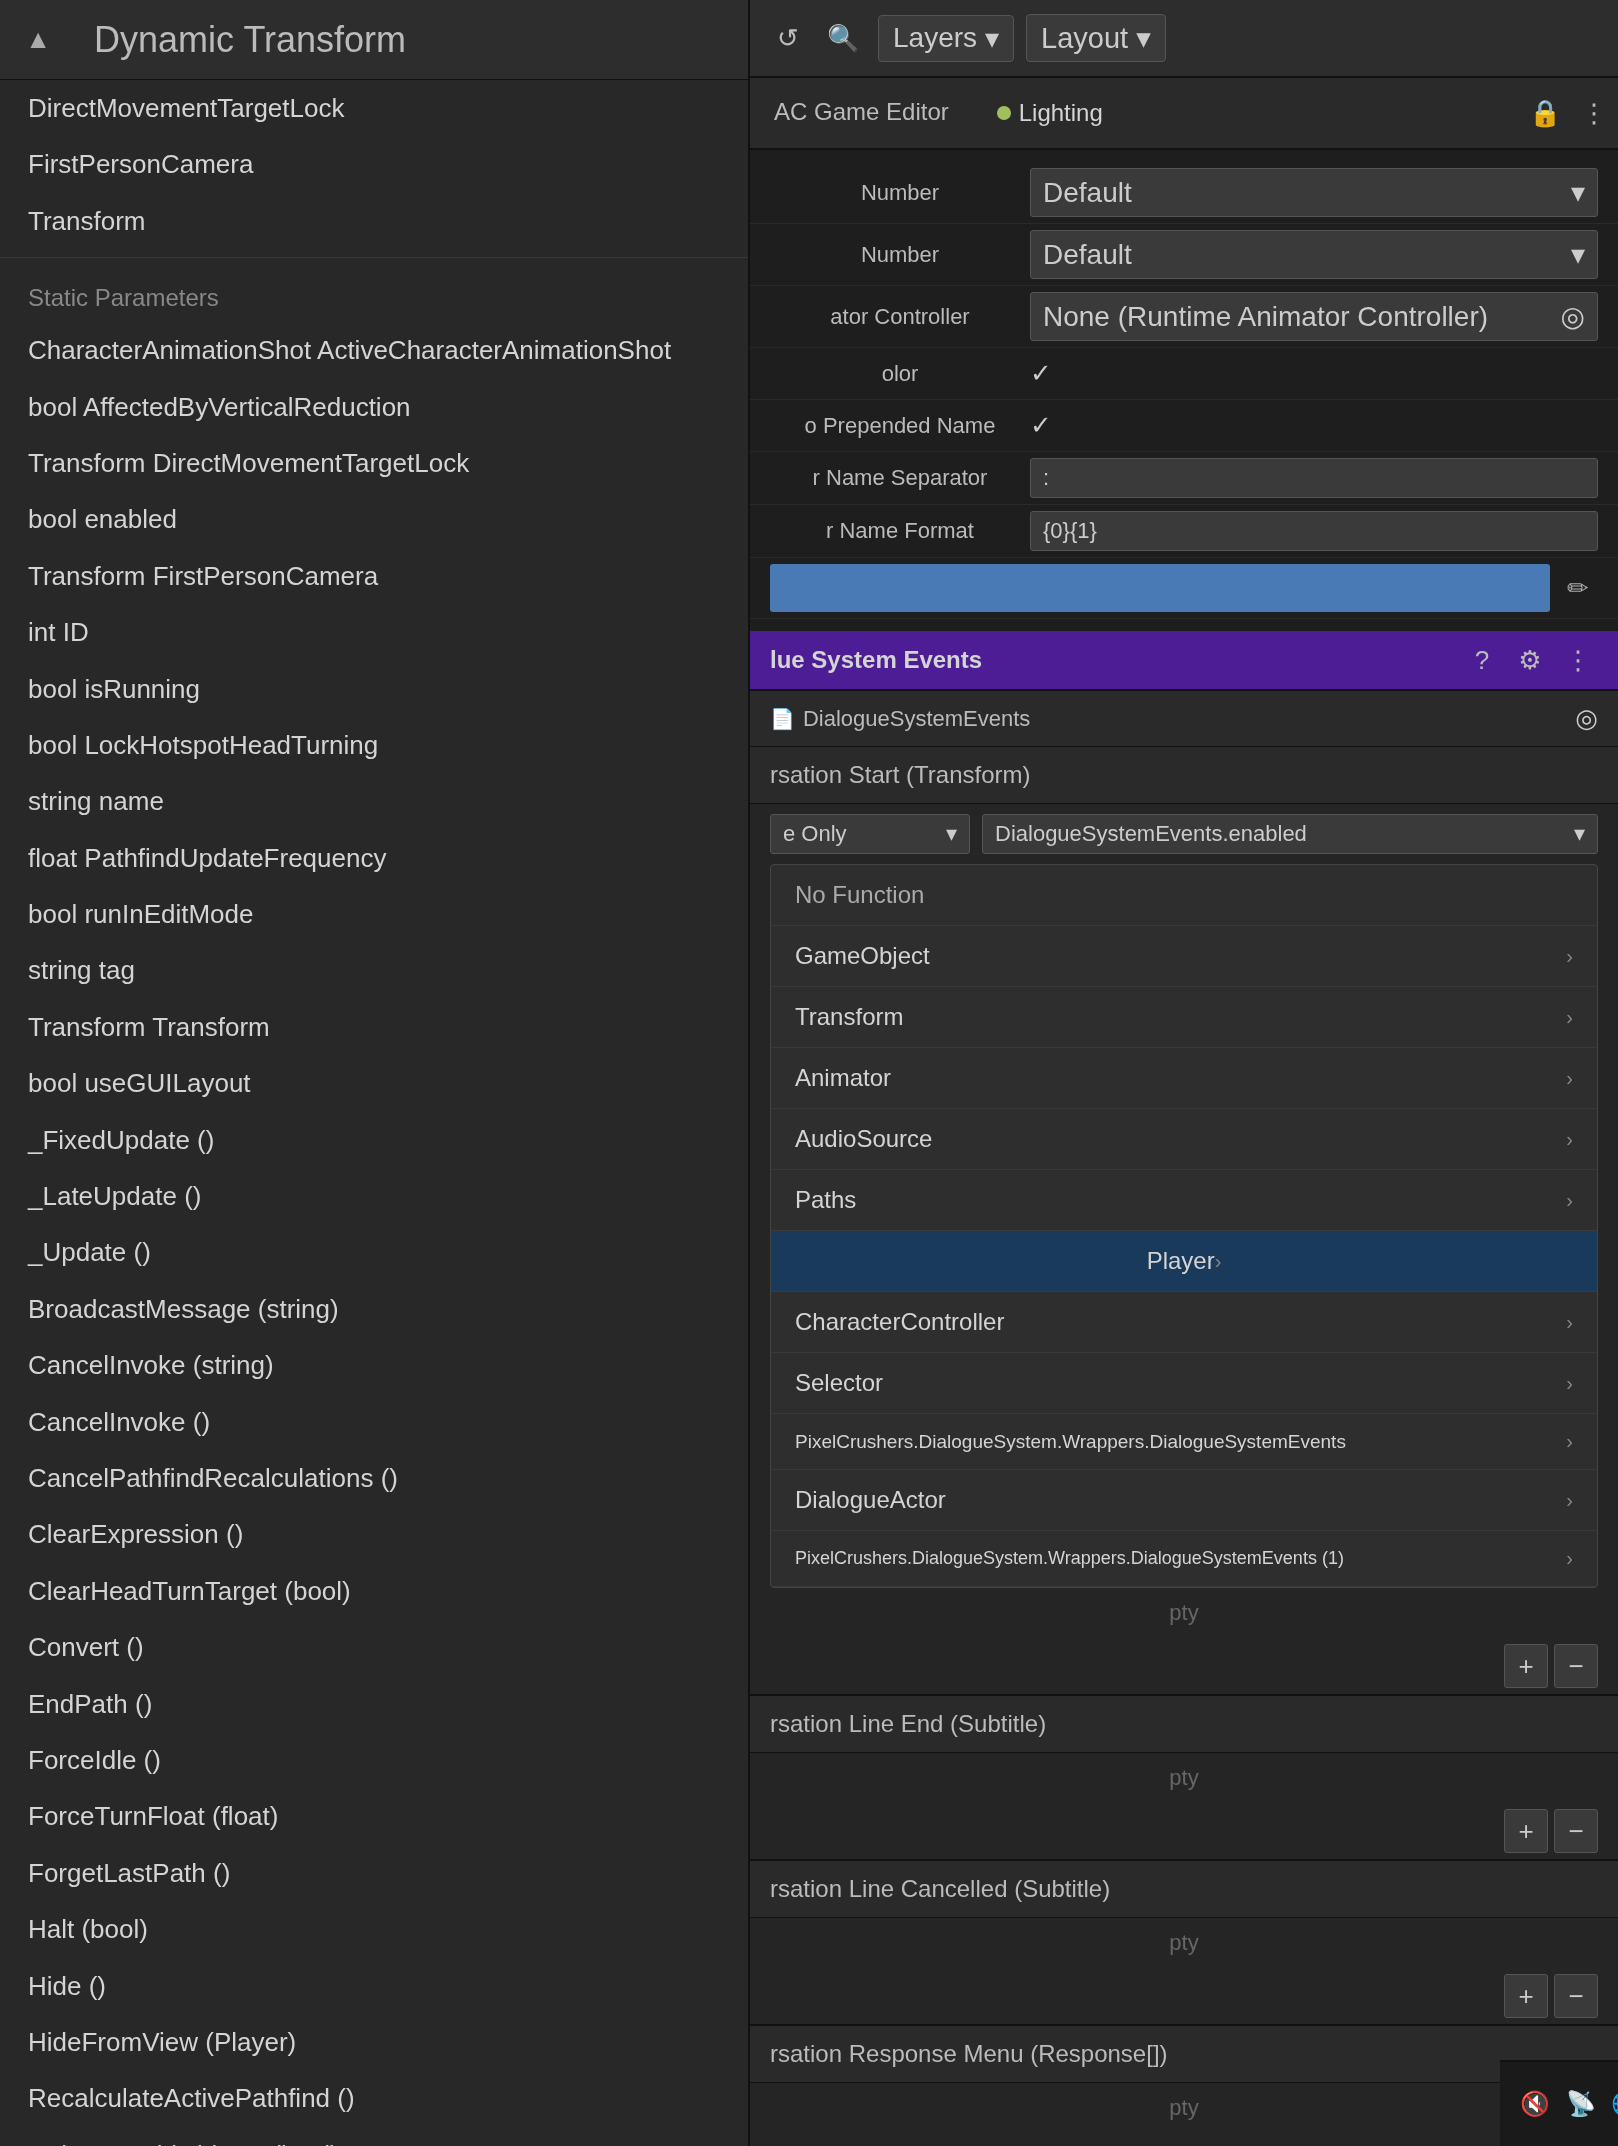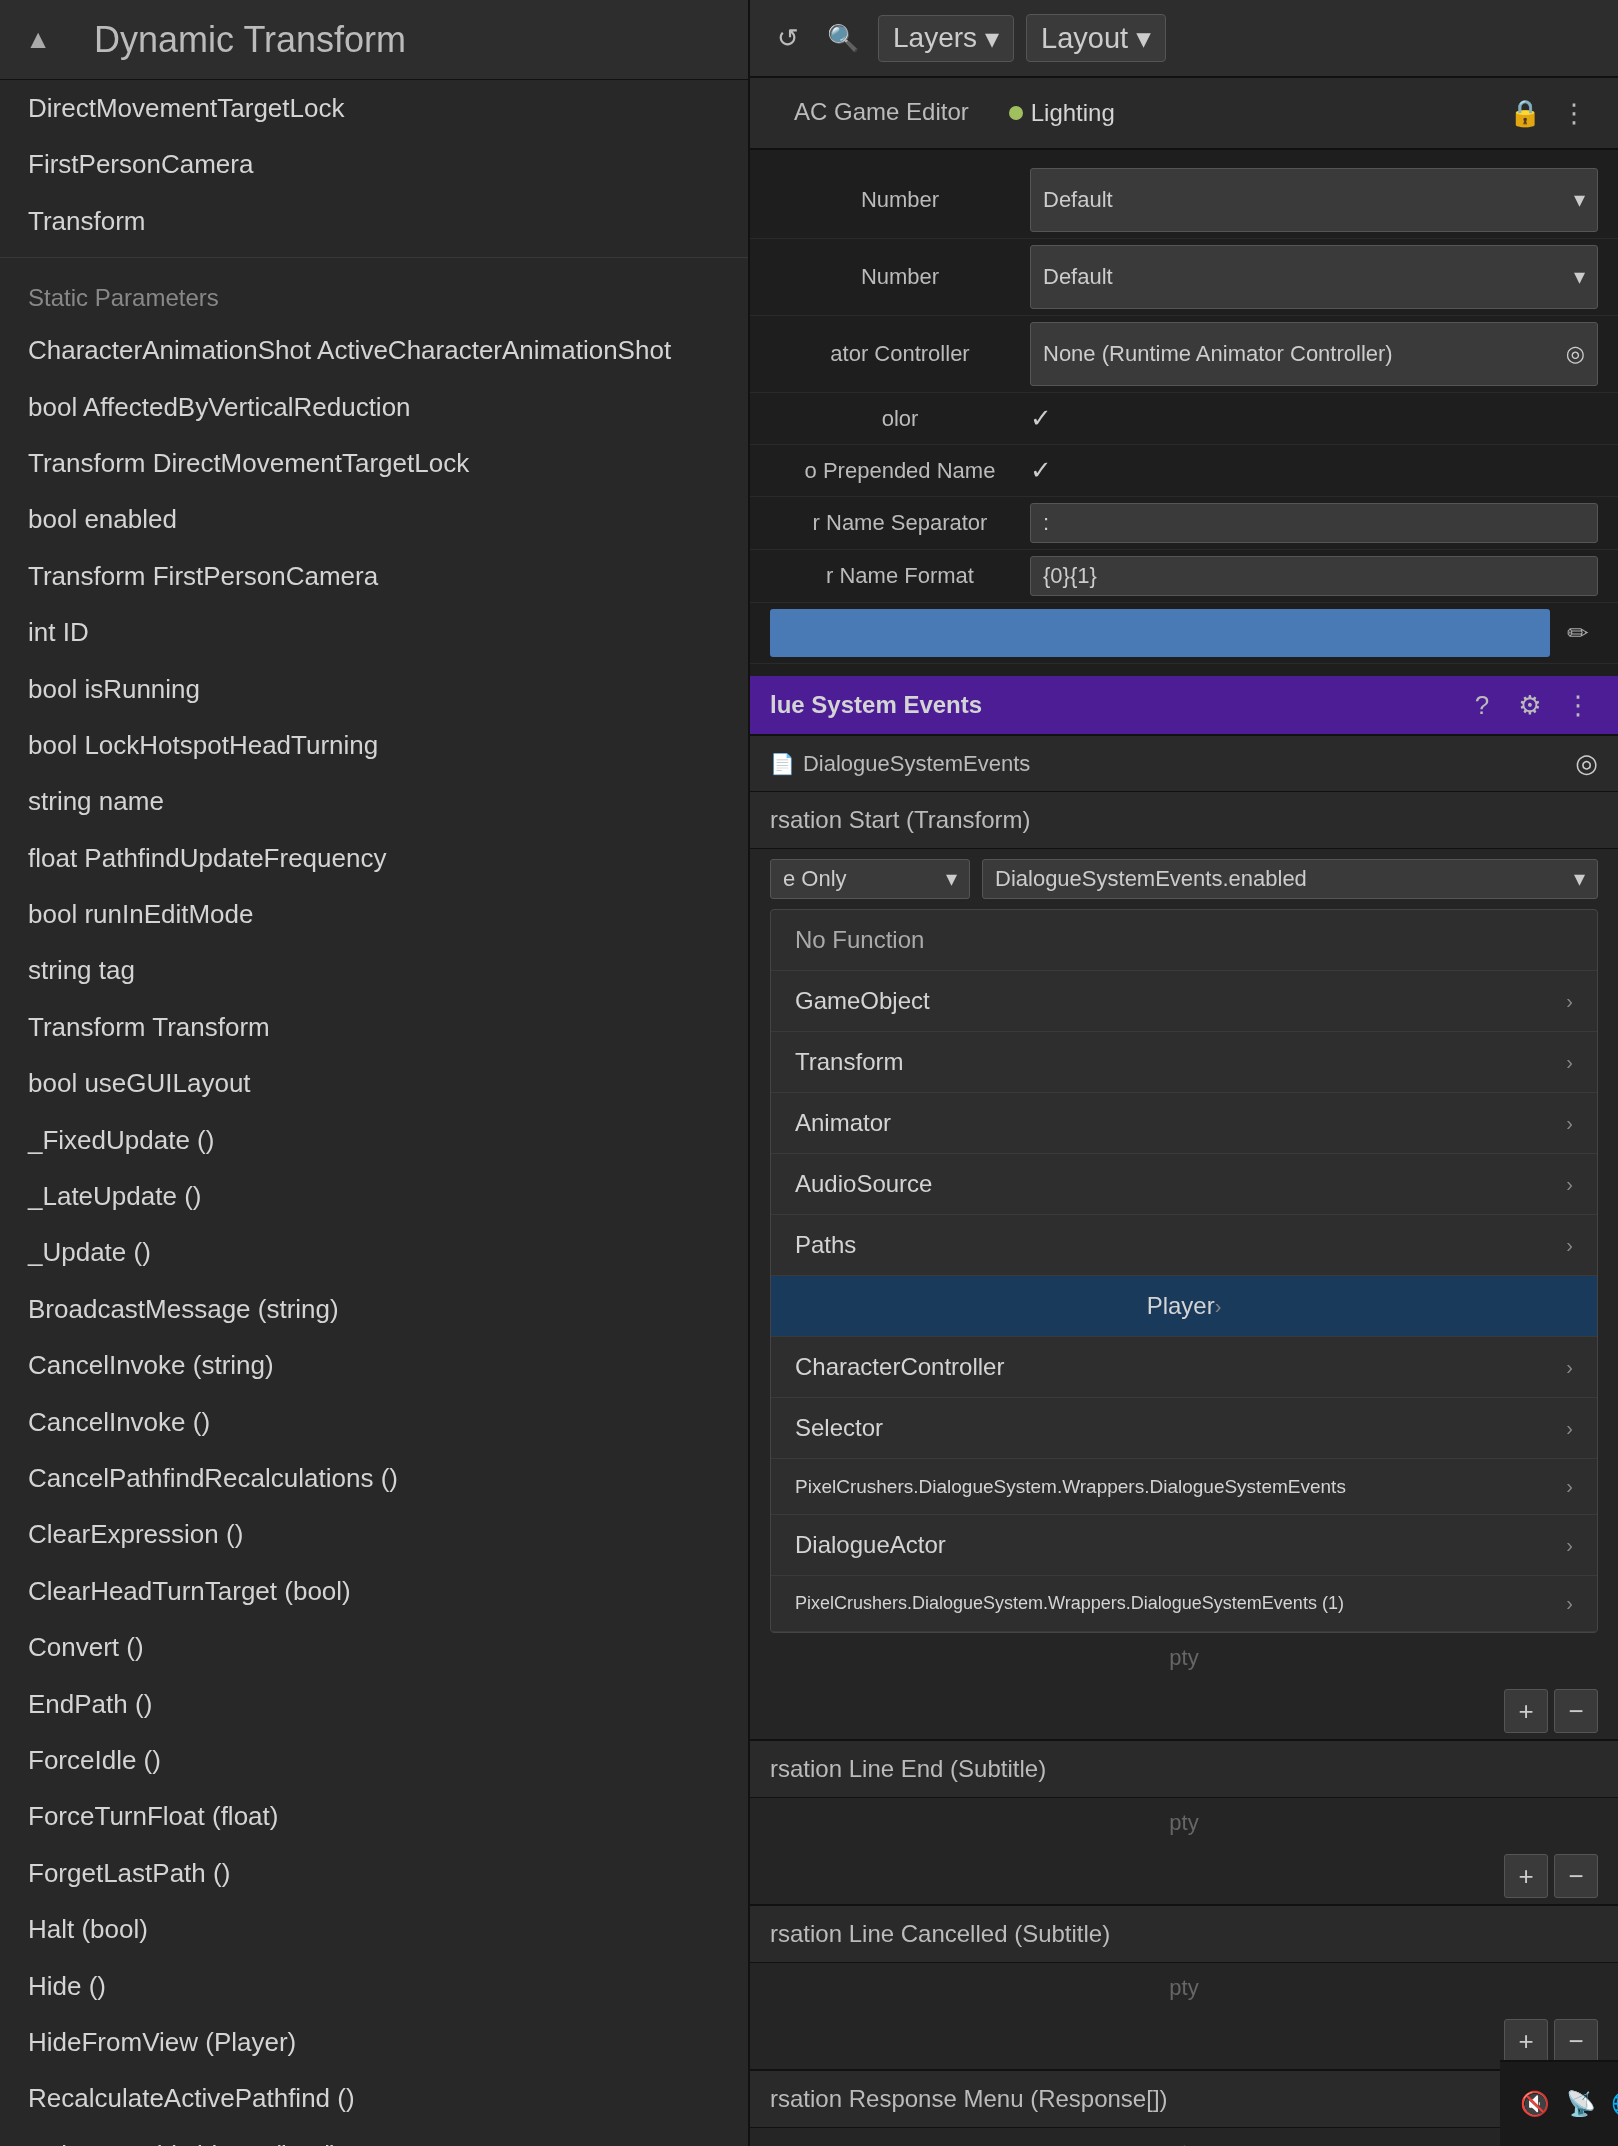--- a/index.html
+++ b/index.html
@@ -132,22 +132,22 @@
       font-size: 29px;
     }
 
     
     .menu-bar {
       display: flex;
       align-items: center;
       height: 72px;
       background: #2a2a2a;
       border-bottom: 2px solid #111;
-      padding: 0 24px;
-      gap: 0;
+      padding: 0 4px;
+      gap: 8px;
     }
 
     .menu-tab {
       padding: 12px 20px;
       font-size: 24px;
       color: #bbb;
       cursor: pointer;
       border-bottom: 2px solid transparent;
     }
 
@@ -213,23 +213,23 @@
       align-items: center;
     }
 
     .dropdown-field {
       display: flex;
       align-items: center;
       justify-content: space-between;
       background: #3a3a3a;
       border: 1px solid #555;
       border-radius: 3px;
-      padding: 18px 12px;
+      padding: 7px 12px;
       width: 100%;
-      font-size: 22px;
+      font-size: 28px;
       color: #ccc;
       cursor: pointer;
     }
 
     .text-field {
       background: #3a3a3a;
       border: 1px solid #555;
       border-radius: 3px;
       padding: 6px 12px;
       width: 100%;

